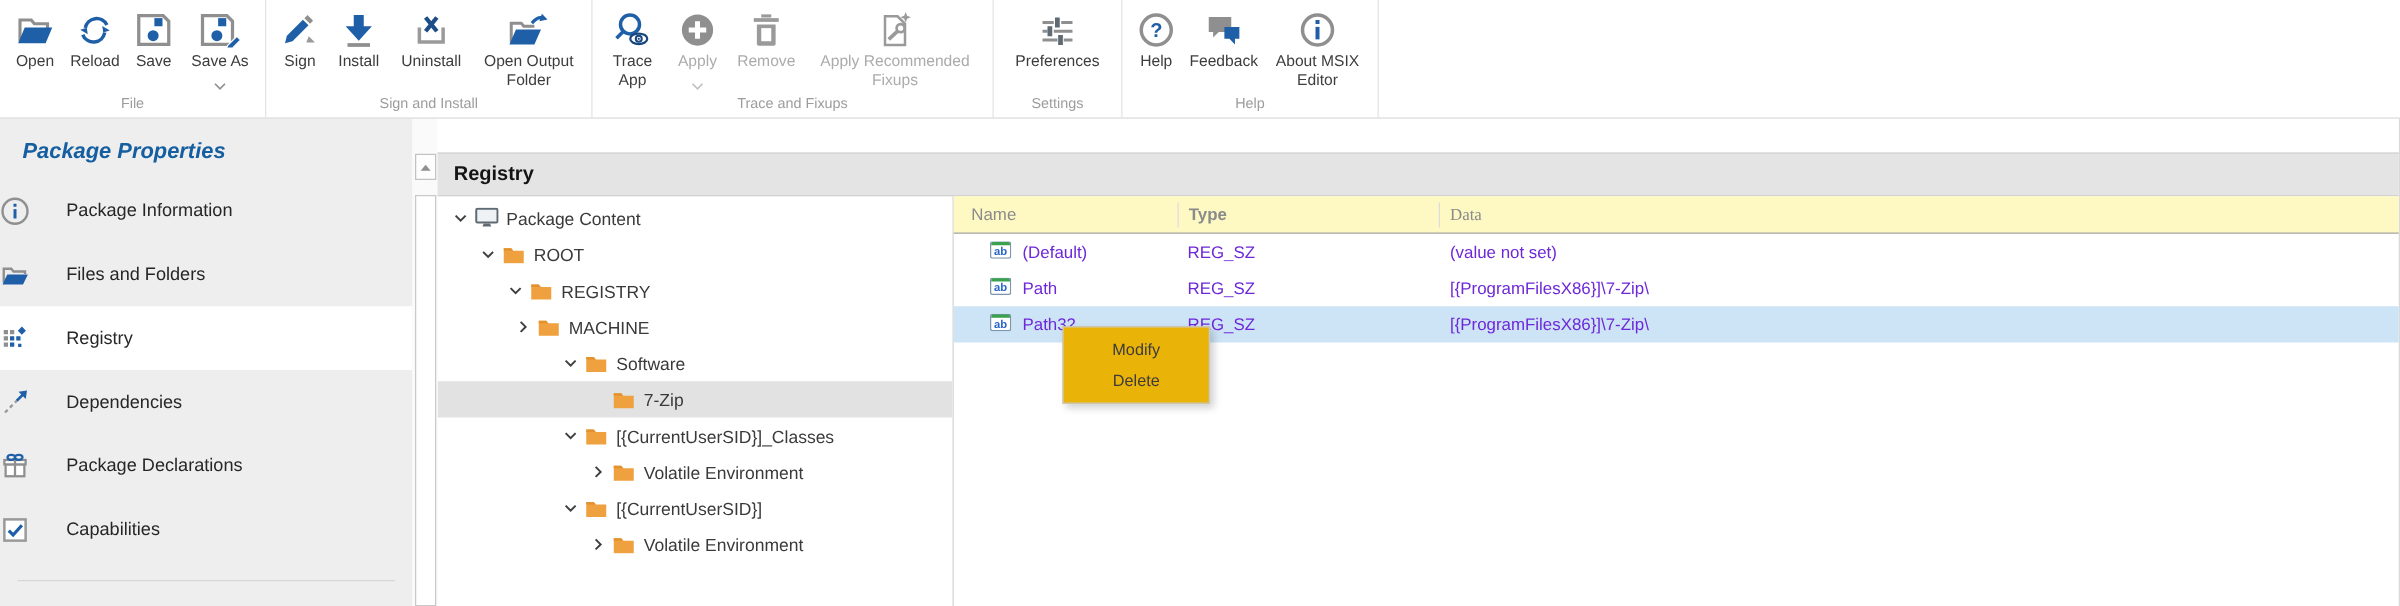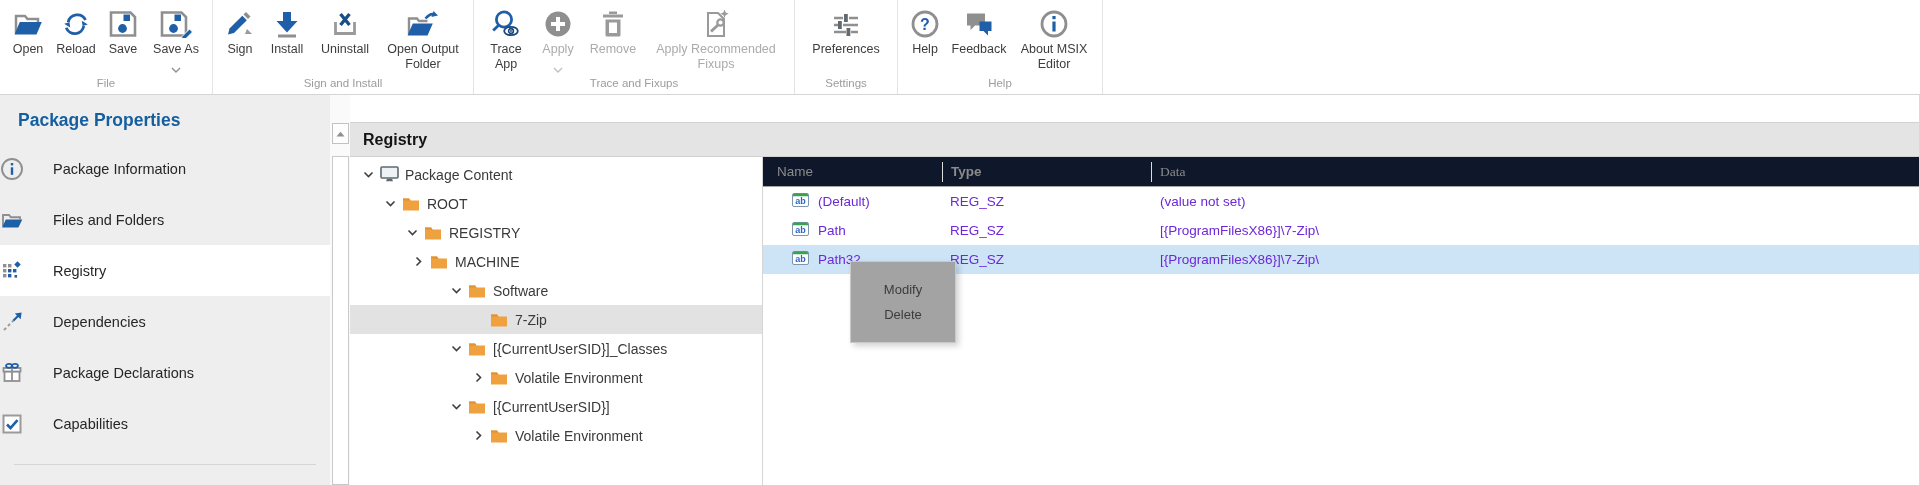--- a/index.html
+++ b/index.html
@@ -15,21 +15,21 @@
   .rbtn .icon32 { height:36px; display:flex; align-items:center; justify-content:center; }
   .rbtn .blabel { font-size:12.5px; color:#3d3d3d; text-align:center; line-height:15px; }
   .rbtn.disabled .blabel { color:#ababab; }
   .rbtn .drop { margin-top:2px; height:7px; }
   .ribbon-fill { flex:1; }
 
   
   .main { display:flex; height:390px; }
 
   .sidebar { width:330px; background:#eeeeee; display:flex; flex-direction:column; flex:none; }
-  .sb-title { color:#155fa0; font-weight:bold; font-size:17.5px; padding:15px 18px 12px 18px; }
+  .sb-title { color:#155fa0; font-weight:bold; font-size:17.5px; padding:15px 18px 12px 18px;font-style:italic; }
   .sb-item { height:51px; display:flex; align-items:center; gap:29px;
     font-size:14.5px; color:#262626; }
   .sb-item.selected { background:#ffffff; }
   .sb-icon { width:24px; height:24px; display:flex; align-items:center; justify-content:center; flex:none; }
   .sb-divider { border-top:1px solid #d6d6d6; margin:15px 14px 0 14px; }
 
   .vscroll { width:20px; flex:none; background:#fafafa; display:flex; flex-direction:column;
     align-items:center; padding-top:28px; }
   .vs-up { width:17px; height:21px; border:1px solid #c2c2c2; background:#fdfdfd; flex:none;
     display:flex; align-items:center; justify-content:center; margin-bottom:12px; }
@@ -43,35 +43,35 @@
   .content-body { flex:1; display:flex; min-height:0; position:relative; }
 
   .tree { width:413px; flex:none; border-right:1px solid #d5d5d5; padding-top:3px; overflow:hidden; }
   .tnode { height:29px; display:flex; align-items:center; font-size:14px; color:#3a3a3a; }
   .tnode.selected { background:#e2e2e2; }
   .tchev { width:17px; height:16px; flex:none; display:flex; align-items:center; justify-content:center; }
   .ticon { width:21px; height:16px; flex:none; display:flex; align-items:center; margin:0 4px 0 3px; }
   .tlabel { white-space:nowrap; }
 
   .table { flex:1; display:flex; flex-direction:column; min-width:0; }
-  .thead { height:30px; flex:none; display:flex; align-items:center; background:#0f172a;
+  .thead { height:30px; flex:none; display:flex; align-items:center; background:#fef9c3;
     border-bottom:1px solid #a6a6a6; color:#8b8b8b; font-size:13.5px; }
   .th { height:20px; line-height:20px; border-left:1px solid #dcdcdc; padding-left:8px; }
   .th.c-name { width:179px; border-left:none; padding-left:14px; }
   .th.c-type { width:209px;font-weight:bold; }
   .th.c-data { flex:1;font-family:Liberation Serif, serif; }
   .trow { height:29px; display:flex; align-items:center; font-size:13.5px; color:#6d28d9; }
   .trow.selected { background:#cde4f7; }
   .td { white-space:nowrap; overflow:hidden; }
   .td.c-name { width:179px; display:flex; align-items:center; gap:9px; padding-left:29px; }
   .td.c-type { width:209px; padding-left:8px; }
   .td.c-data { flex:1; padding-left:9px; }
 
-  .ctx-menu { position:absolute; left:850px; top:261px; width:106px; background:#a3a3a3;
-    border:1px solid #c9c9c9; box-shadow:3px 3px 6px rgba(0,0,0,0.18); z-index:10; padding:15px 0; }
+  .ctx-menu { position:absolute; left:850px; top:261px; width:118px; background:#eab308;
+    border:1px solid #c9c9c9; box-shadow:3px 3px 6px rgba(0,0,0,0.18); z-index:10; padding:5px 0; }
   .ctx-item { height:25px; line-height:25px; text-align:center; font-size:13px; color:#3c3c3c; cursor:default; }
 
   body { position:relative; }
 </style>
 </head>
 <body>
 
 <div class="ribbon">
 
   <div class="rgroup">

